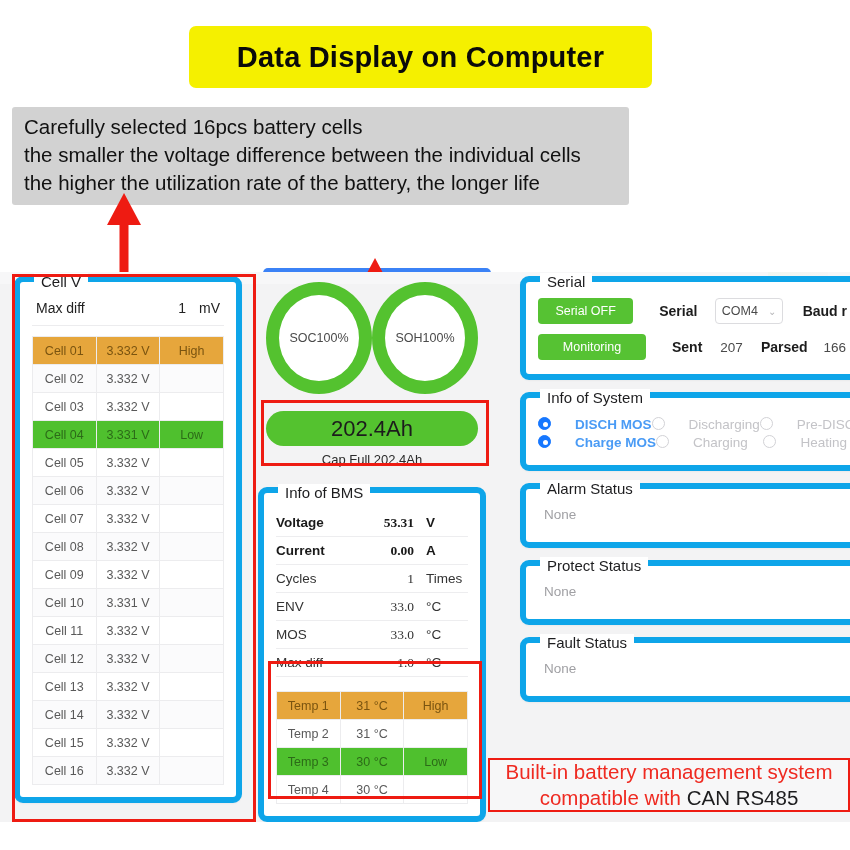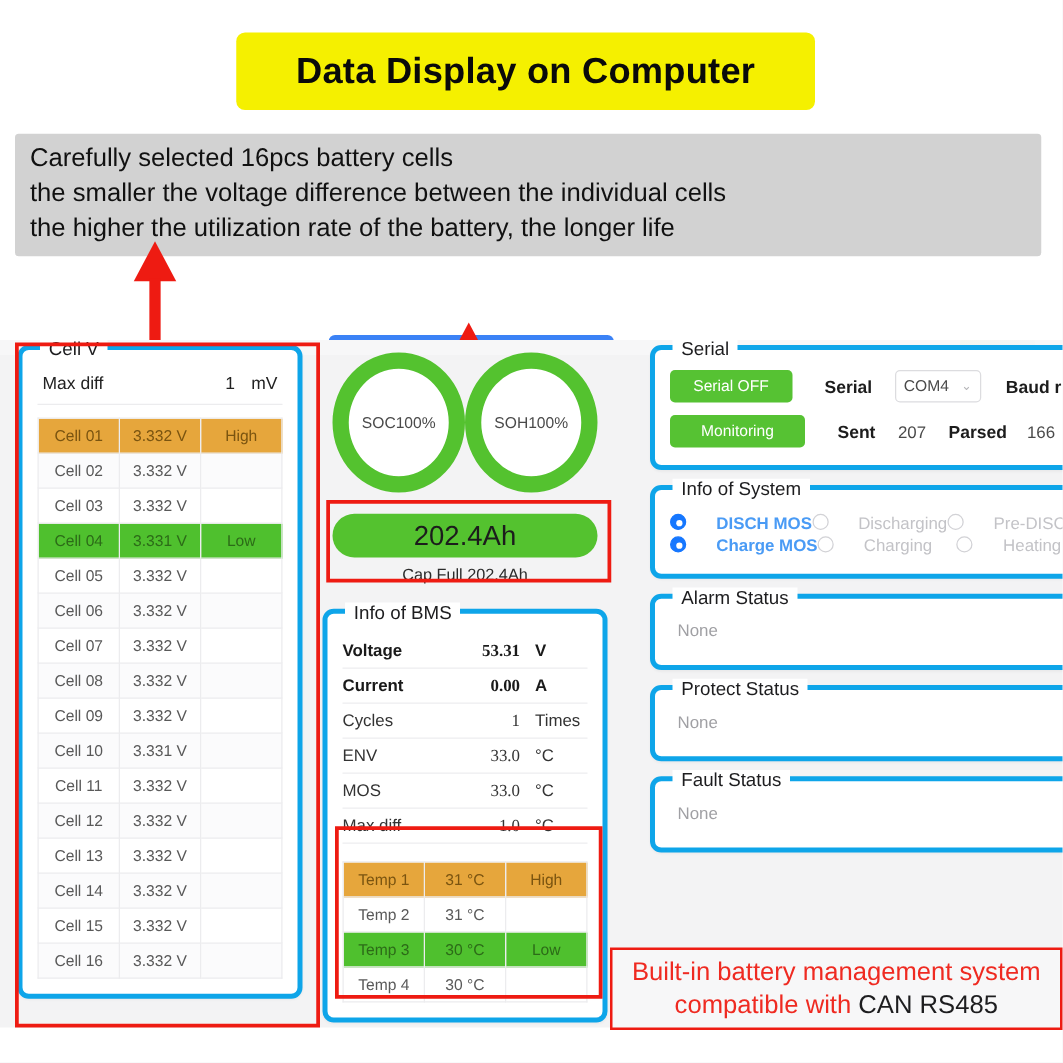--- a/index.html
+++ b/index.html
@@ -12,21 +12,21 @@
   }
   
   .title-banner{
     position:absolute; left:189px; top:26px; width:463px; height:62px;
     background:#f5f000; border-radius:7px;
     display:flex; align-items:center; justify-content:center;
     font-size:29px; font-weight:bold; color:#0a0a0a;
     letter-spacing:.2px;
   }
   .gray-note{
-    position:absolute; left:12px; top:107px; width:821px;
+    position:absolute; left:12px; top:107px; width:617px;
     background:#d2d2d2; border-radius:3px;
     padding:6px 10px 8px 12px; box-sizing:border-box;
   }
   .gray-note div{ font-size:20.5px; color:#111; line-height:1.36; white-space:nowrap;}
   .cap-note{
     position:absolute; left:263px; top:224px; width:228px; height:32px;
     background:#3b82f6; border-radius:5px;
     display:flex; align-items:center; justify-content:center;
     font-size:21px; color:#111;margin-top:44px;
   }
@@ -53,21 +53,21 @@
   .tab-ghost{position:absolute;right:22px;top:-2px;width:60px;height:16px;
     background:linear-gradient(90deg,#eef6ea,#f4f4f4);border-radius:4px;opacity:.55;}
 
   .col-left{position:absolute;left:14px;top:4px;width:228px;}
   .col-mid{position:absolute;left:258px;top:4px;width:228px;}
   .col-right{position:absolute;left:520px;top:4px;width:345px;}
 
   
   .card{
     position:relative; background:#fff;
-    border:4px solid #0ea5e9; border-radius:9px;
+    border:6px solid #0ea5e9; border-radius:9px;
     margin-bottom:12px; padding:16px 12px 12px 12px;
     box-shadow:0 1px 2px rgba(0,0,0,.04);
   }
   .card-legend{
     position:absolute; top:-9px; left:14px; background:#fff;
     padding:0 7px; font-size:15px; color:#1d1d1f;
   }
 
   
   .maxdiff-row{display:flex;align-items:center;padding:2px 4px 9px 4px;
@@ -147,21 +147,21 @@
   
   .status-body{font-size:13.5px;color:#a0a0a4;padding:2px 0 6px 6px;}
 
   
   .redbox{position:absolute;border:3px solid #ee1b12;box-sizing:border-box;pointer-events:none;}
   #redbox-cellv{left:12px;top:274px;width:244px;height:548px;}
   #redbox-cap{left:261px;top:400px;width:228px;height:66px;}
   #redbox-temp{left:268px;top:661px;width:214px;height:138px;}
 
   .red-claim{
-    position:absolute;left:488px;top:758px;width:362px;height:66px;
+    position:absolute;left:488px;top:758px;width:362px;height:54px;
     border:2px solid #ee1b12;box-sizing:border-box;background:#f7f7f8;
     display:flex;flex-direction:column;align-items:center;justify-content:center;
   }
   .red-claim div{font-size:20.5px;color:#ef2a21;line-height:1.25;white-space:nowrap;}
   .red-claim .l2 b{color:#1d1d1f;font-weight:normal;}
 </style>
 </head>
 <body>
 
 <div class="title-banner">

